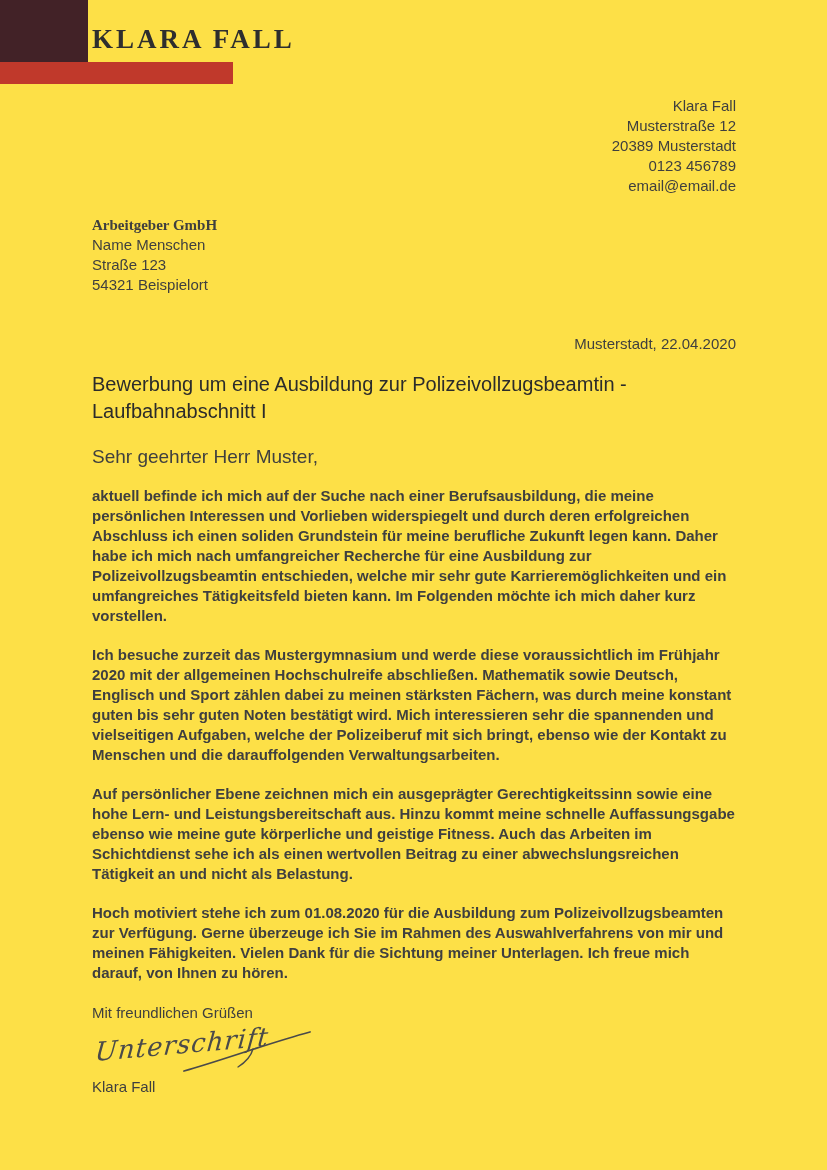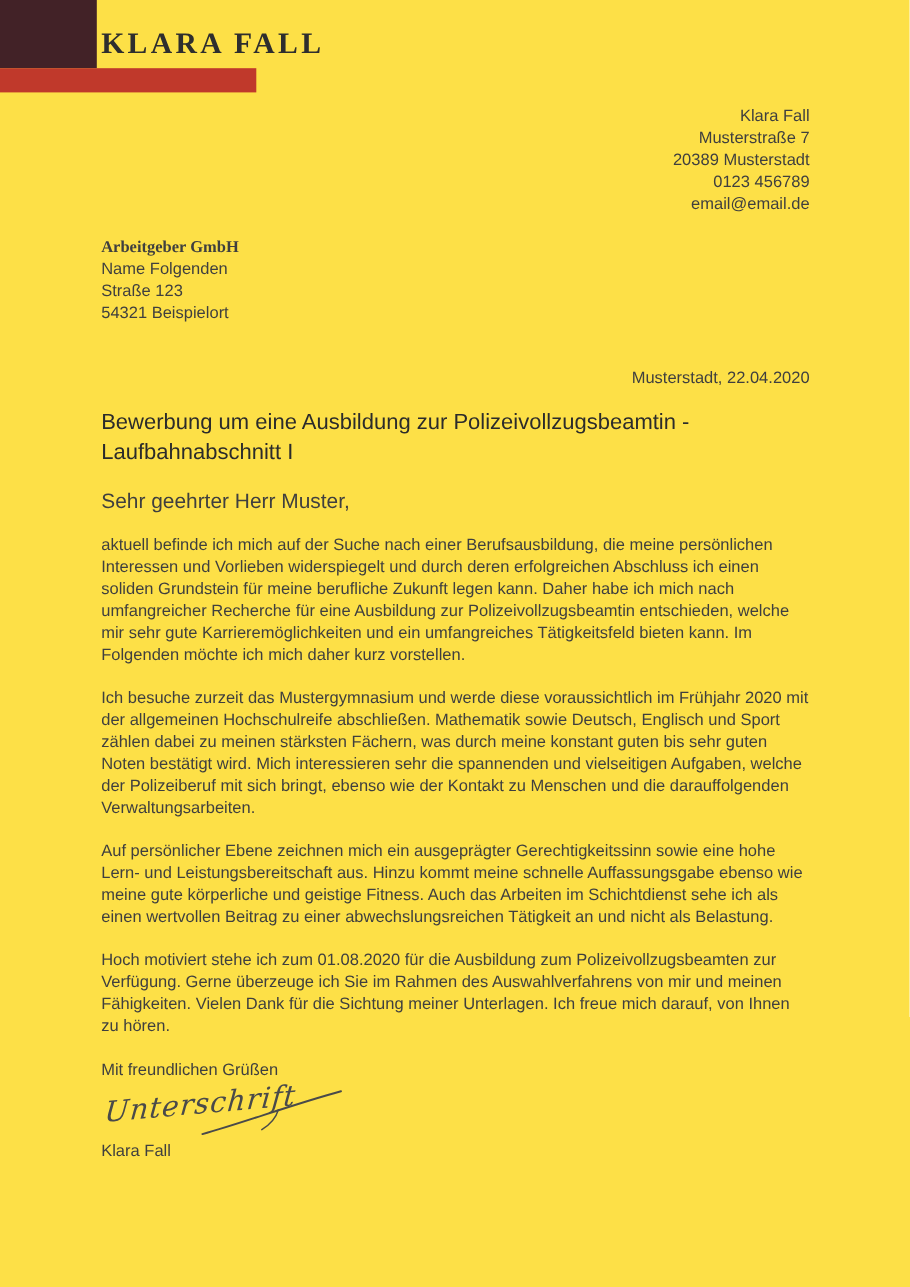--- a/index.html
+++ b/index.html
@@ -69,20 +69,21 @@
     margin: 22px 91px 0 92px;
     font-size: 19px;
     line-height: 20px;
   }
 
   .para {
     margin: 19px 91px 0 92px;
     font-size: 15px;
     line-height: 20px;
     text-align: left;
+    font-weight: bold;
   }
 
   .closing {
     margin: 20px 91px 0 92px;
     font-size: 15px;
     line-height: 20px;
   }
 
   
   .signature-area {
@@ -121,29 +122,29 @@
 <div class="page">
 
   <header class="letterhead">
     <div class="brand-block"></div>
     <h1 class="brand-name">KLARA FALL</h1>
     <div class="brand-bar"></div>
   </header>
 
   <section class="sender">
     <div>Klara Fall</div>
-    <div>Musterstraße 7</div>
+    <div>Musterstraße 12</div>
     <div>20389 Musterstadt</div>
     <div>0123 456789</div>
     <div>email@email.de</div>
   </section>
 
   <section class="recipient">
     <div class="recipient-company">Arbeitgeber GmbH</div>
-    <div>Name Folgenden</div>
+    <div>Name Menschen</div>
     <div>Straße 123</div>
     <div>54321 Beispielort</div>
   </section>
 
   <div class="date-line">Musterstadt, 22.04.2020</div>
 
   <h2 class="subject">Bewerbung um eine Ausbildung zur Polizeivollzugsbeamtin - Laufbahnabschnitt I</h2>
 
   <p class="salutation">Sehr geehrter Herr Muster,</p>
 

